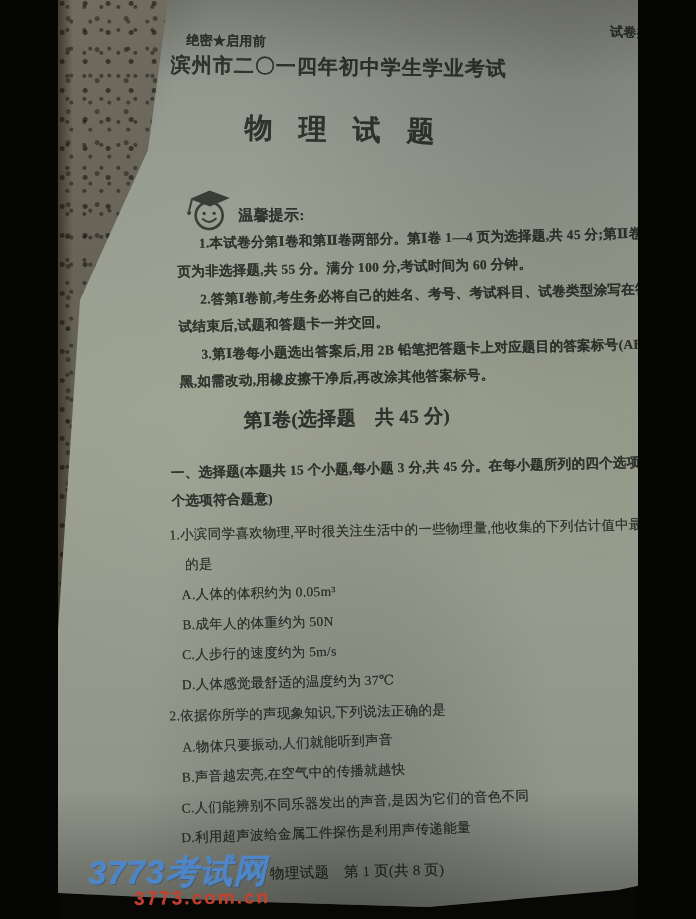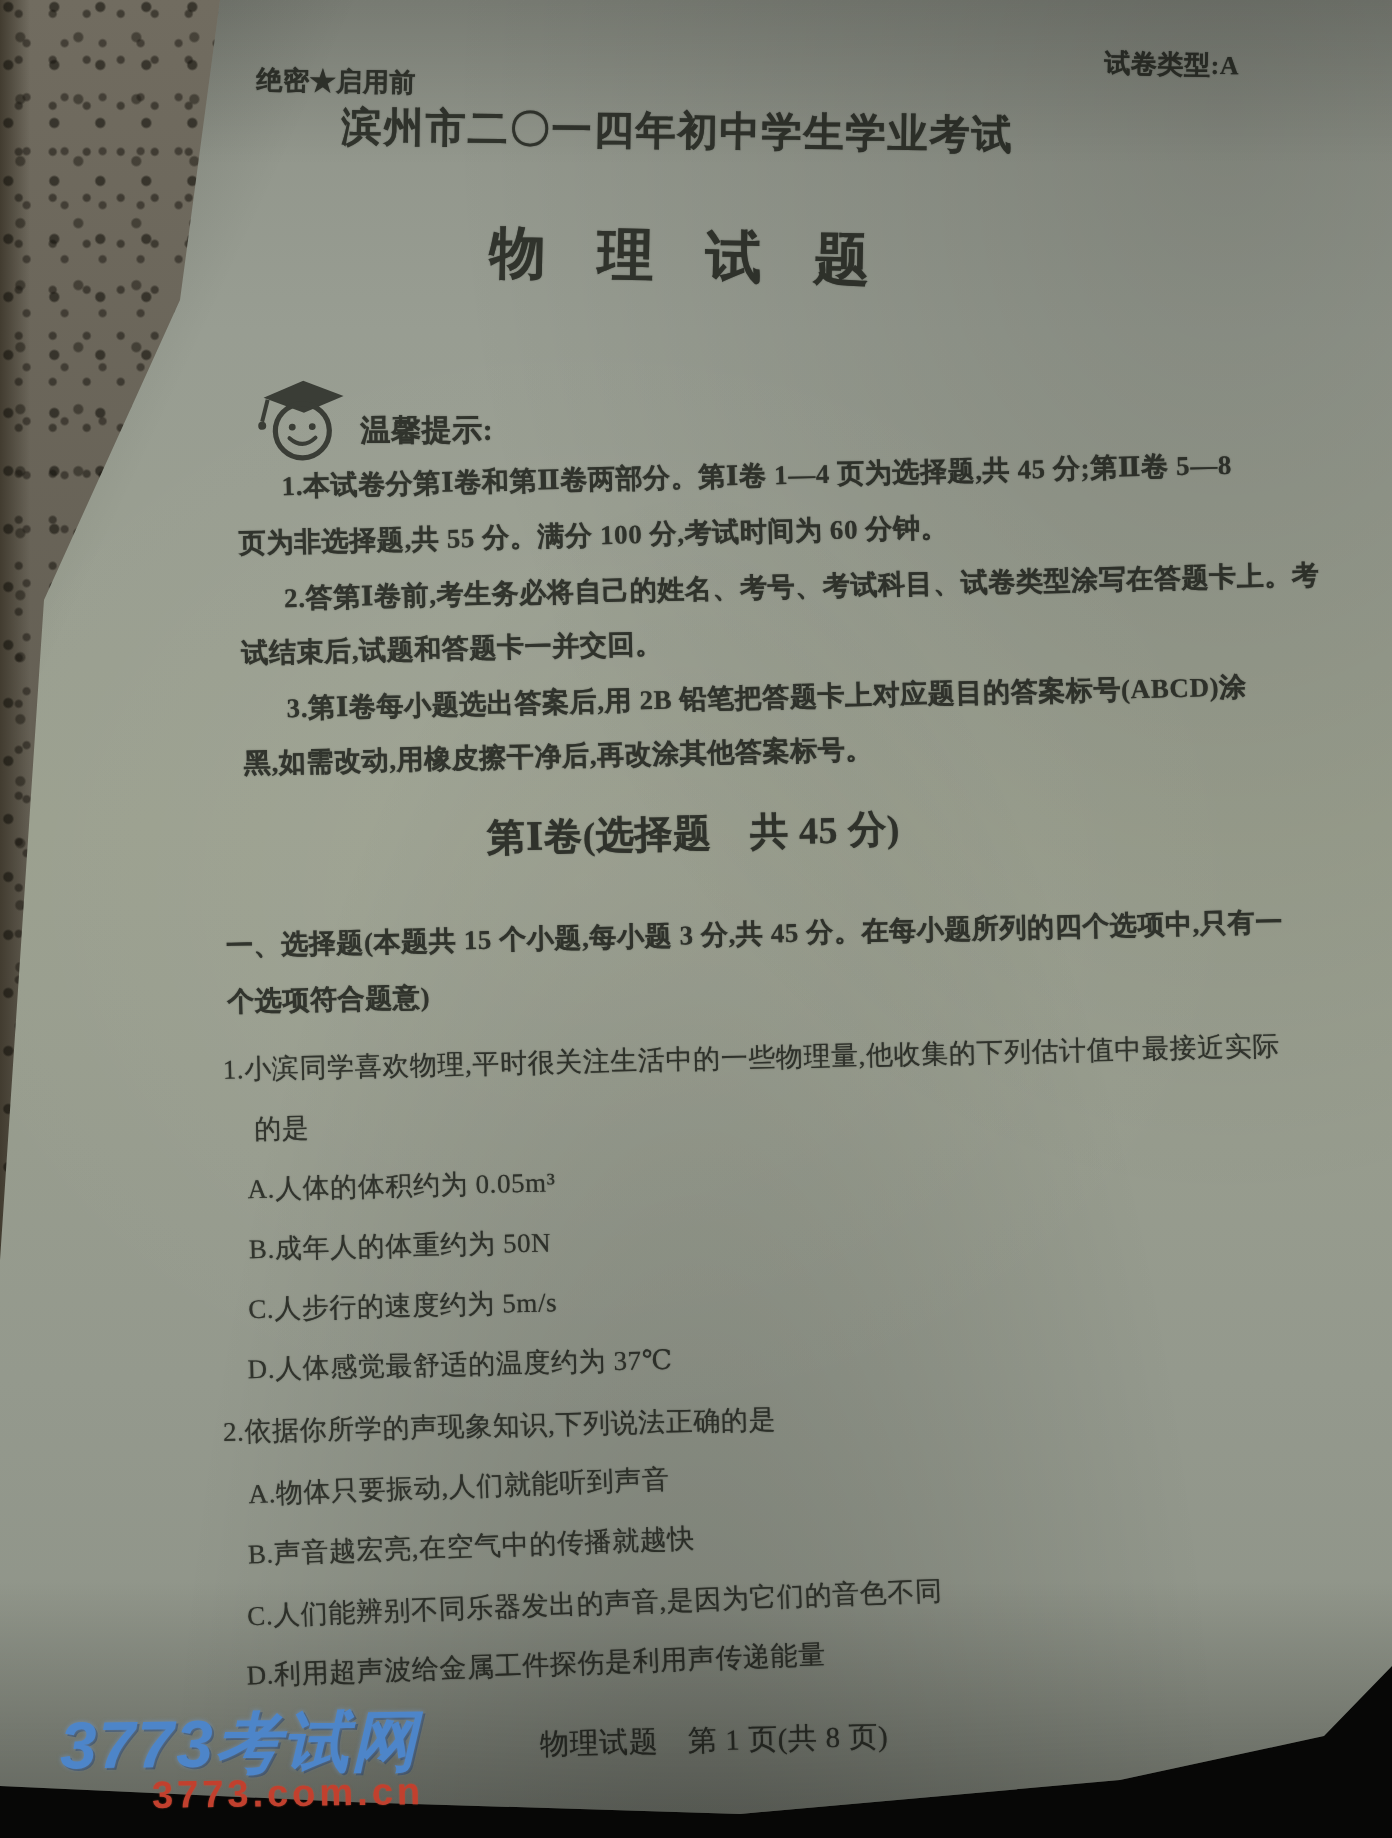--- a/index.html
+++ b/index.html
@@ -1,17 +1,17 @@
 <!DOCTYPE html>
 <html><head>
 <meta charset="utf-8">
 <style>
   html,body{margin:0;padding:0;background:#050504;}
   .photo{
-    position:relative;width:696px;height:919px;margin:0 auto;
+    position:relative;width:580px;height:919px;margin:0 auto;
     background:#070706;overflow:hidden;
     font-family:"Liberation Serif","DejaVu Serif",serif;
   }
   
   .stone{
     position:absolute;left:0;top:0;width:140px;height:660px;
     clip-path:polygon(0 0,118px 0,92px 150px,24px 300px,0 640px);
     background-color:#67635a;
     background-image:
       radial-gradient(circle at 18% 12%, rgba(20,18,12,.6) 0 2px, transparent 3px),

